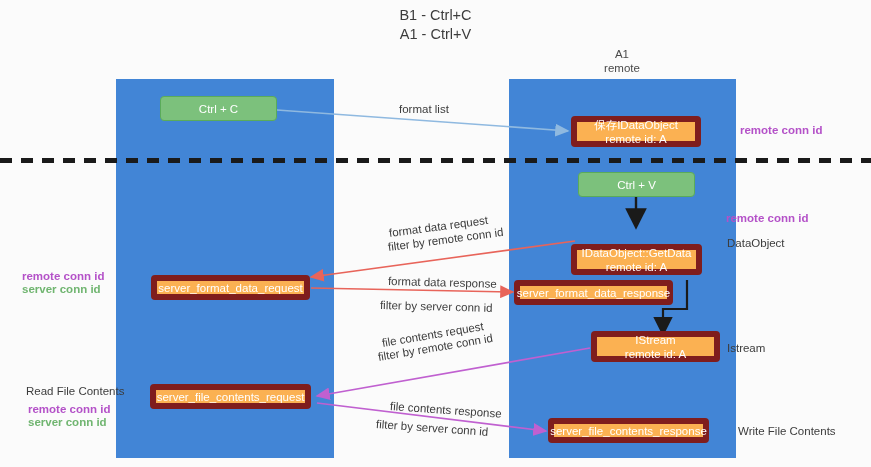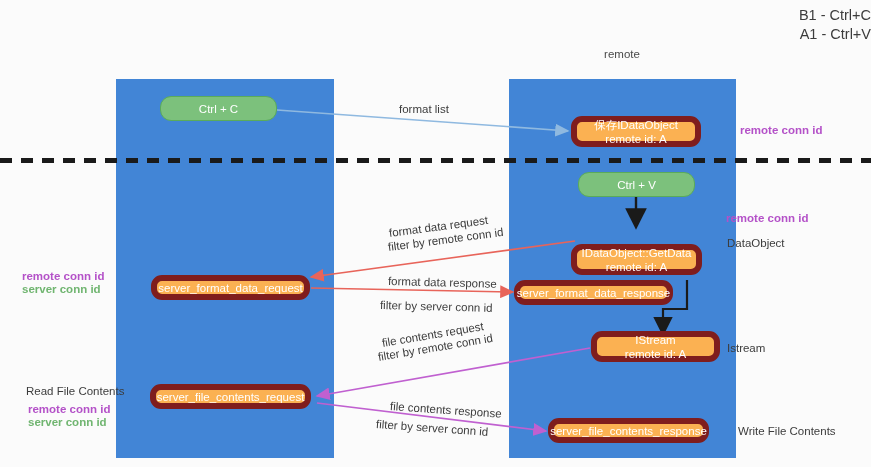--- a/index.html
+++ b/index.html
@@ -16,21 +16,21 @@
     height: 467px;
     background: #fbfbfb;
     overflow: hidden;
   }
   
   .title {
     position: absolute;
     left: 0;
     top: 6px;
     width: 871px;
-    text-align: right;
+    text-align: center;
     font-size: 14.5px;
     color: #3c3c3c;
     line-height: 19px;
   }
   
   .col-head {
     position: absolute;
     text-align: center;
     font-size: 11.5px;
     color: #4a4a4a;
@@ -47,21 +47,21 @@
     position: absolute;
     box-sizing: border-box;
     display: flex;
     flex-direction: column;
     align-items: center;
     justify-content: center;
     text-align: center;
     color: #ffffff;
     font-size: 11.5px;
     line-height: 14px;
-    border-radius: 11px;
+    border-radius: 4px;
   }
   .box.green {
     background: #7cc17c;
     border: 1px solid #5aab5a;
   }
   .box.orange {
     background: #fbb152;
     border: 6px solid #7f1d1d;
   }
   
@@ -95,20 +95,21 @@
 <body>
 
 <div id="canvas">
 
   <div class="title">
     <div>B1 - Ctrl+C</div>
     <div>A1 - Ctrl+V</div>
   </div>
 
   <div class="col-head" style="left:522px; top:48px;">
+    <div>A1</div>
     <div>remote</div>
   </div>
 
   <div class="lane" style="left:116px; top:79px; width:218px; height:379px;"></div>
   <div class="lane" style="left:509px; top:79px; width:227px; height:379px;"></div>
 
   <svg class="overlay" viewBox="0 0 871 467">
     <defs>
       <marker id="ah-blue" markerWidth="9" markerHeight="8" refX="8" refY="4" orient="auto">
         <path d="M0,0 L9,4 L0,8 z" fill="#8fb9e0"></path>

